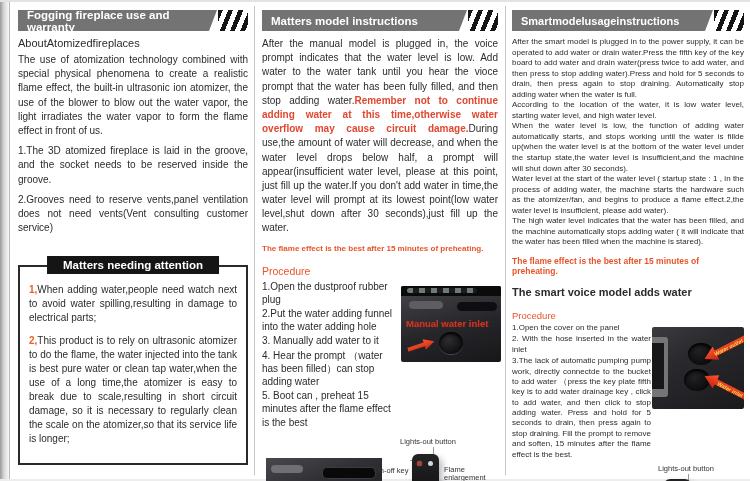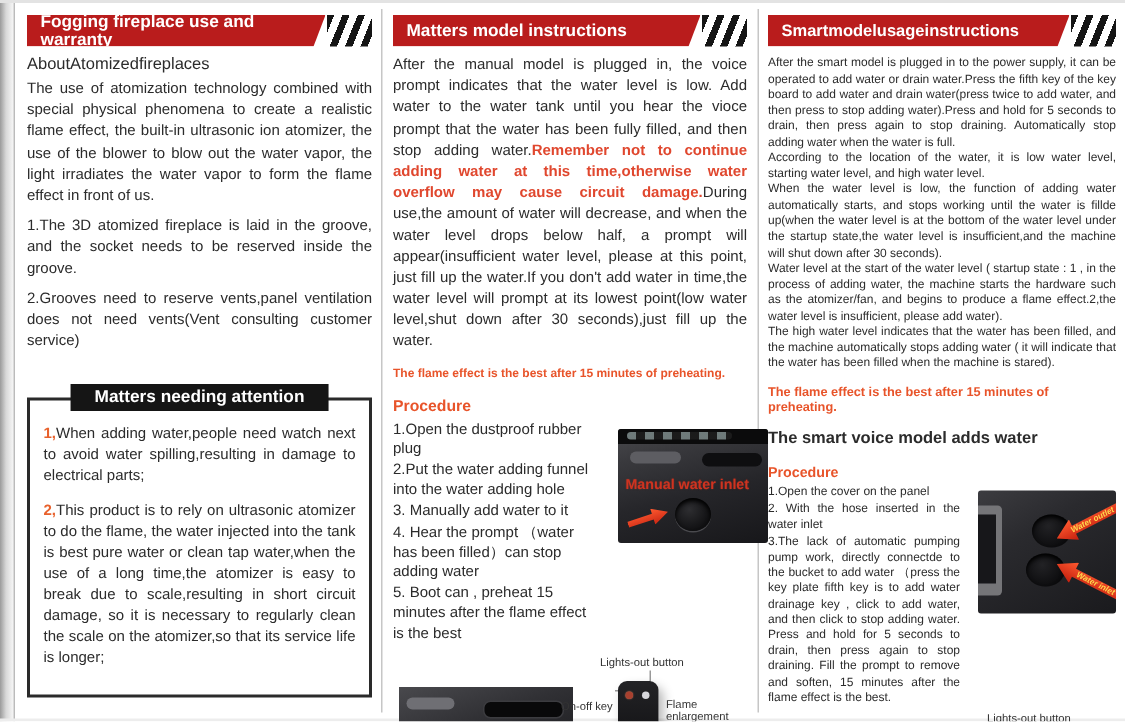--- a/index.html
+++ b/index.html
@@ -11,45 +11,45 @@
   .edge-bottom{position:absolute;left:0;right:0;bottom:0;height:2px;background:#ededed;}
   .divider{position:absolute;top:6px;bottom:6px;width:1px;background:#c6c6c6;}
   .d1{left:254px}.d2{left:505px}
   .col{position:absolute;top:8px;}
   .col-left{left:18px;width:230px;}
   .col-mid{left:262px;width:236px;}
   .col-right{left:512px;width:232px;}
 
   
   .banner{display:flex;align-items:stretch;height:21px;margin:2px 0 6px 0;}
-  .banner-bar{flex:1;background:#b91c1c;color:#fff;font-weight:bold;font-size:11.5px;
+  .banner-bar{flex:1;background:#737373;color:#fff;font-weight:bold;font-size:11.5px;
               display:flex;align-items:center;padding:0 9px;
               clip-path:polygon(0 0,100% 0,calc(100% - 8px) 100%,0 100%);}
   .banner-stripes{width:30px;margin-left:1px;
               background:repeating-linear-gradient(112deg,#151515 0 4.5px,transparent 4.5px 9.5px);}
 
   p{margin:0 0 6px 0;}
   .body-text{font-size:10px;line-height:1.42;text-align:justify;}
   .about-title{font-size:11px;margin:4px 0 4px 0;}
   .red{color:#e0472e;}
   .orange{color:#e8612c;}
   .flame-note{font-size:8px;font-weight:bold;color:#e8542a;margin:8px 0 10px 0;}
   .sub-title{font-size:11px;font-weight:bold;margin:4px 0 3px 0;}
-  .procedure{font-size:10.5px;font-weight:bold;color:#e8542a;margin:12px 0 3px 0;}
+  .procedure{font-size:10.5px;font-weight:normal;color:#e8542a;margin:12px 0 3px 0;}
 
   
   .attn-box{position:relative;margin-top:30px;border:2px solid #2a2a2a;padding:16px 9px 8px 9px;min-height:160px;}
   .attn-banner{position:absolute;top:-11px;left:50%;transform:translateX(-50%);
                background:#151515;color:#fff;font-weight:bold;font-size:11.5px;
                padding:3px 16px;white-space:nowrap;}
   .attn-item{font-size:10px;line-height:1.4;text-align:justify;margin-bottom:9px;}
   .attn-item .num{font-weight:bold;}
 
   
-  .steps-row{display:flex;gap:12px;margin-top:2px;}
+  .steps-row{display:flex;gap:1px;margin-top:2px;}
   .steps{flex:1;font-size:10px;line-height:1.32;}
   .steps div{margin-bottom:1px;}
 
   .photo{position:relative;border-radius:2px;overflow:hidden;}
   
   .inlet-photo{width:100px;height:76px;flex:0 0 100px;margin-top:6px;
      background:linear-gradient(165deg,#4a4a4e 0%,#39393d 22%,#26262a 55%,#17171a 100%);}
   .inlet-topbar{position:absolute;left:0;top:0;right:0;height:10px;background:#0b0b0c;}
   .inlet-glint{position:absolute;left:6px;top:2px;width:70px;height:5px;border-radius:3px;
      background:repeating-linear-gradient(90deg,#9aa 0 6px,#222 6px 12px);opacity:.7;}

